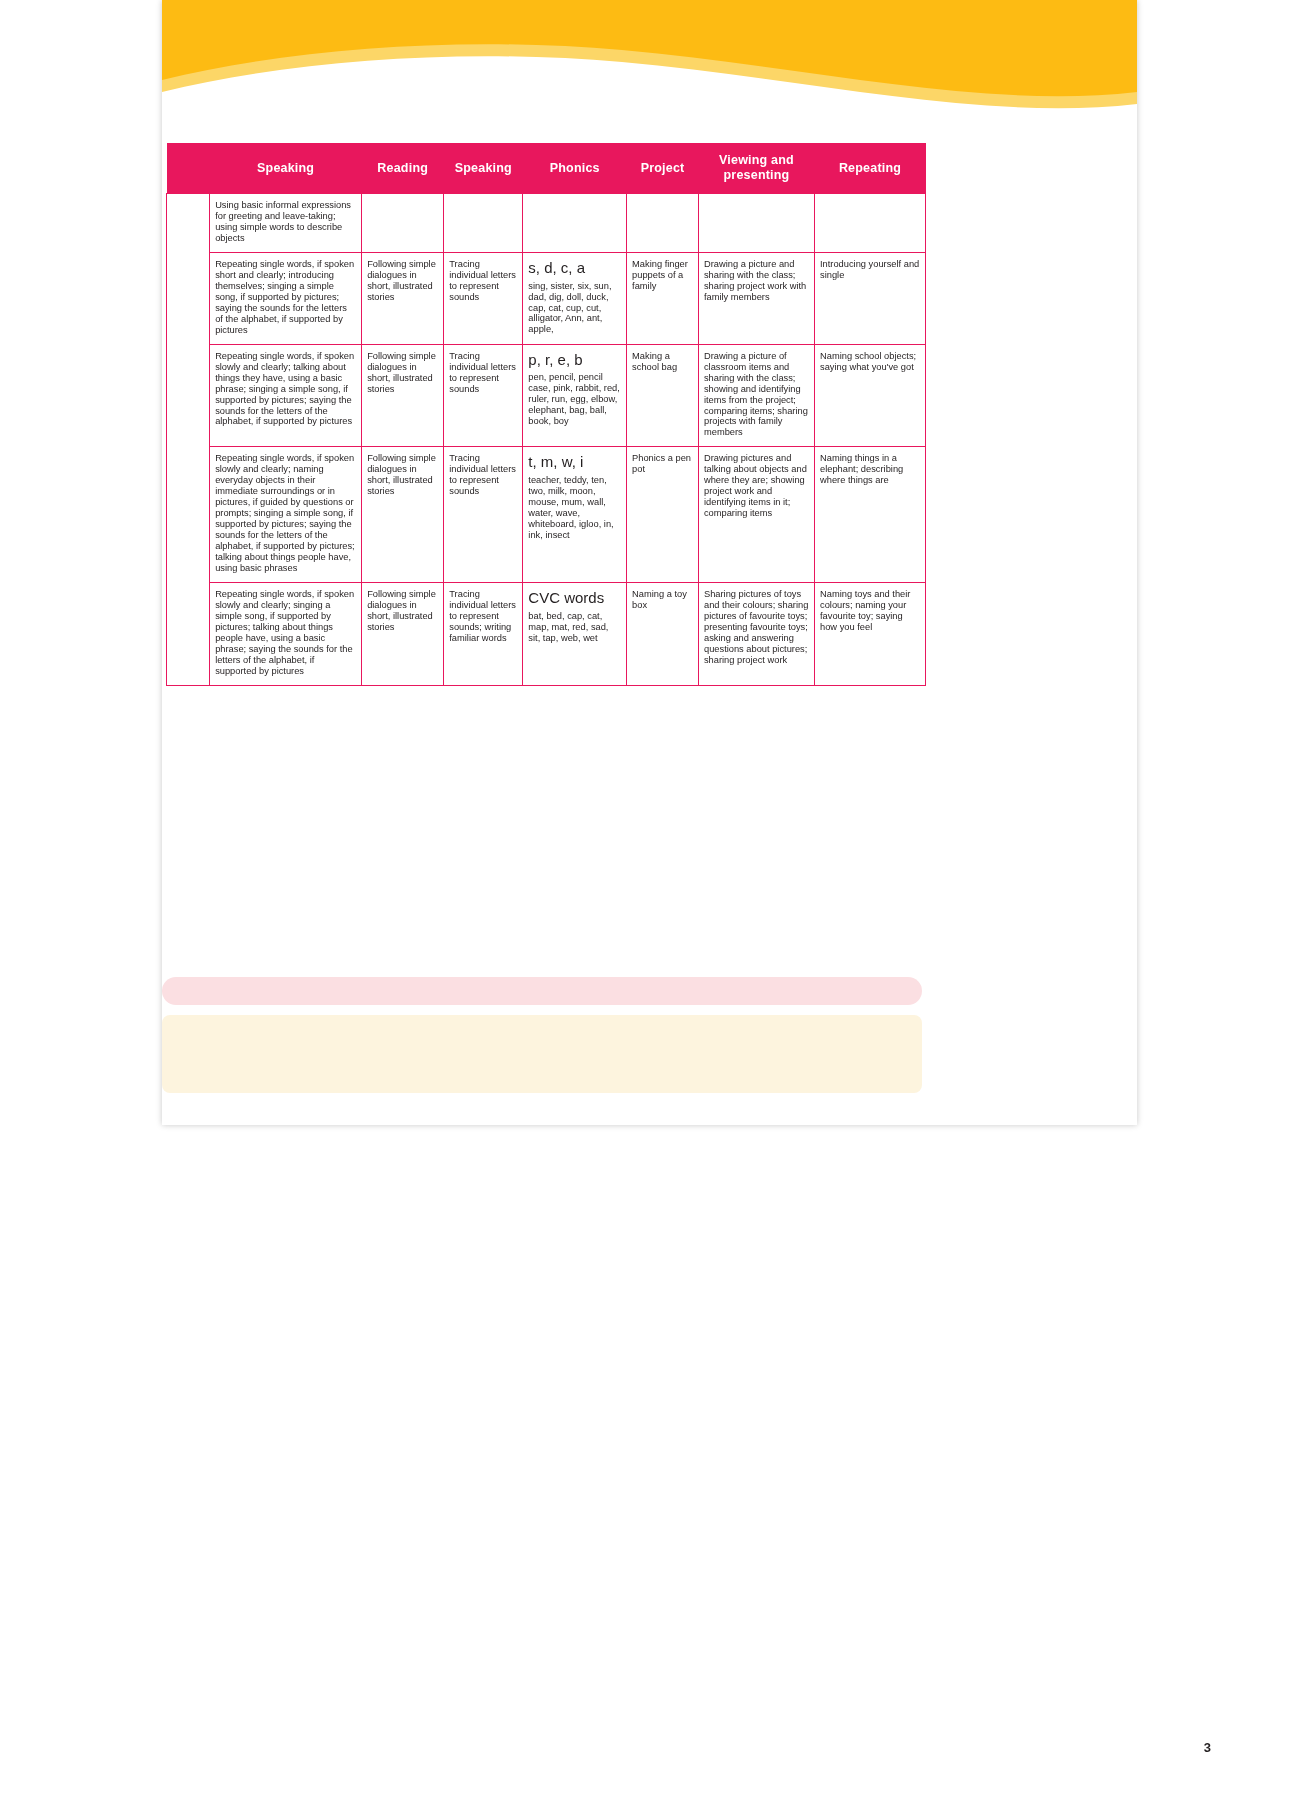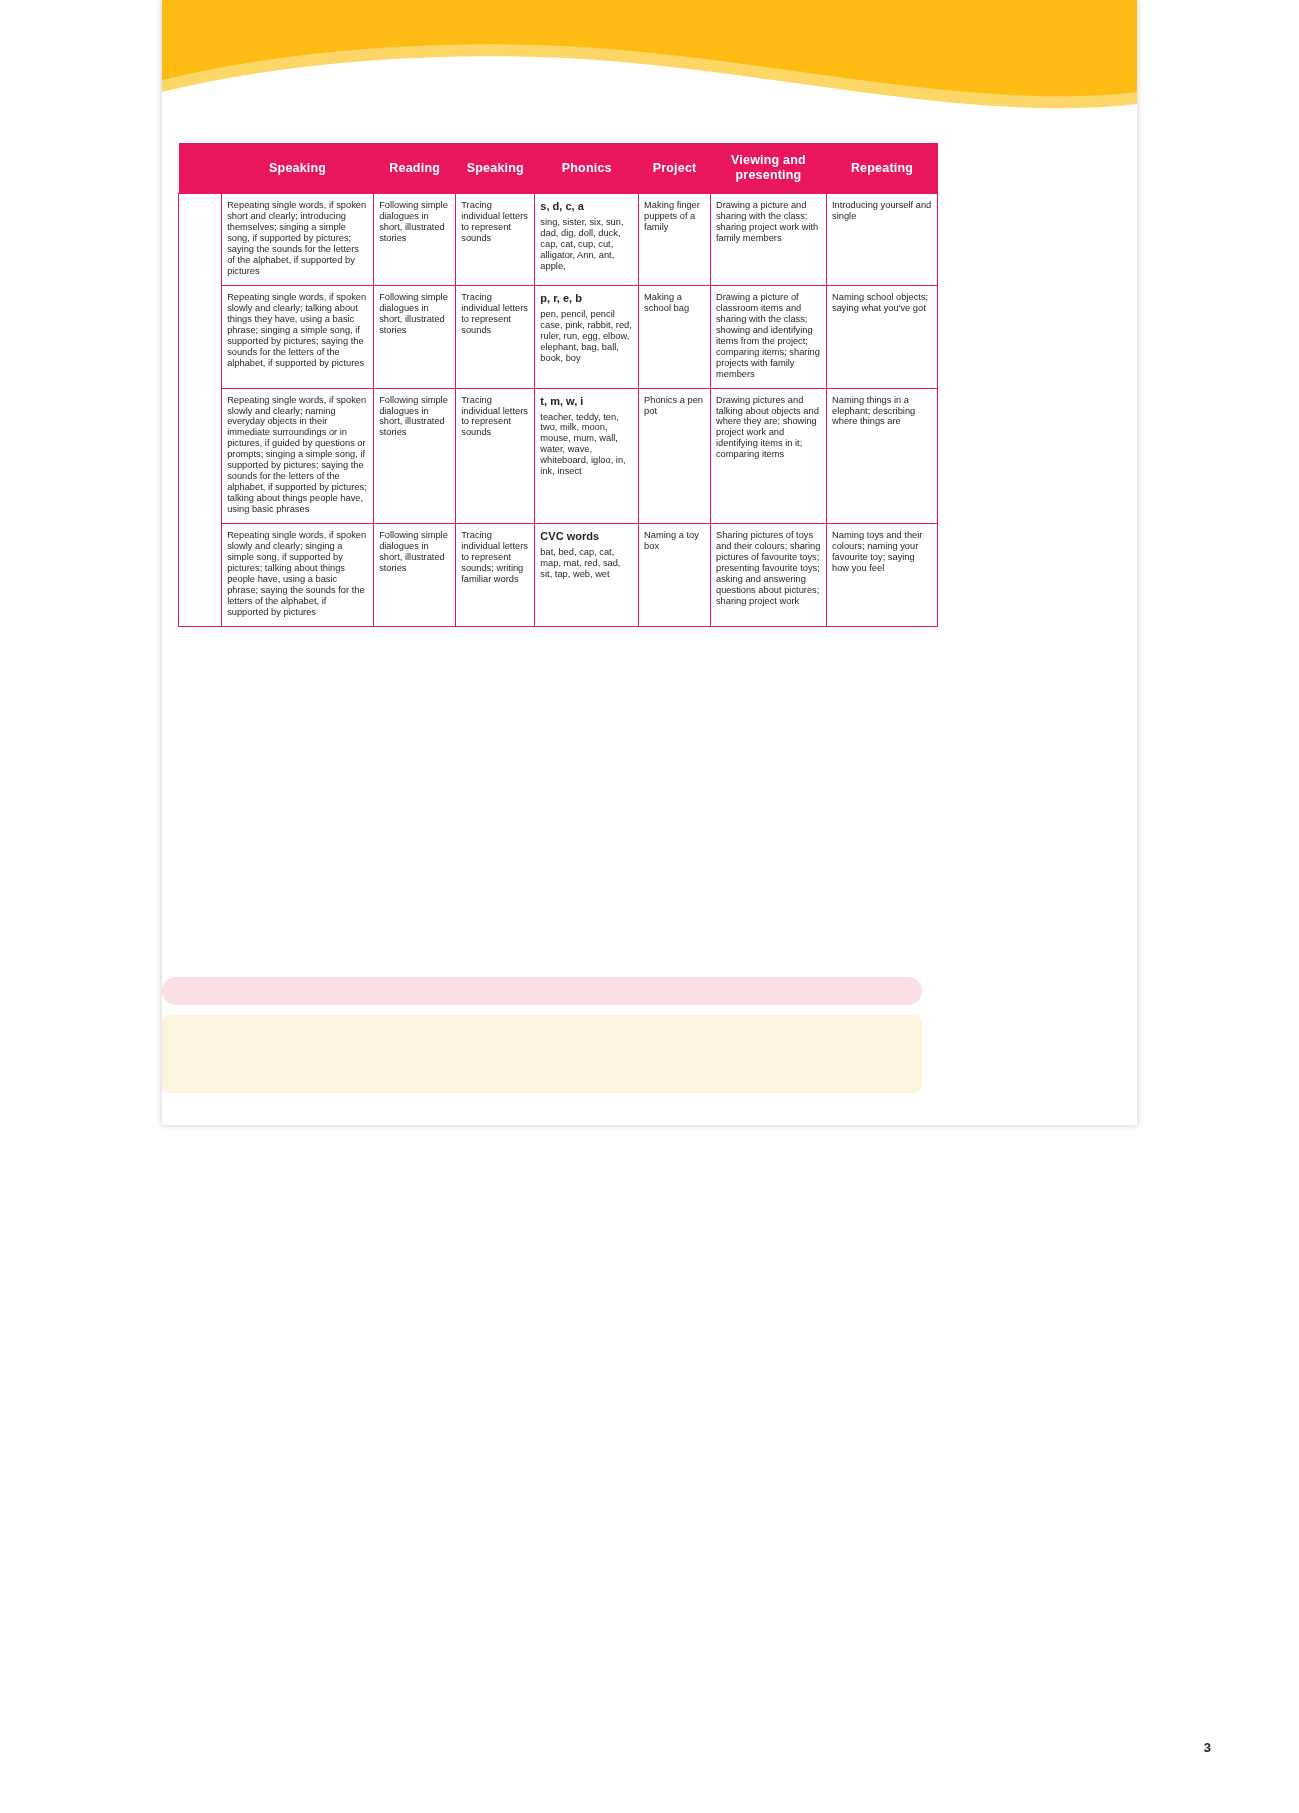--- a/index.html
+++ b/index.html
@@ -35,21 +35,21 @@
 
   .table-area {
     position: absolute;
     left: 0px;
     top: 143px;
     width: 975px;
   }
   table.curric {
     border-collapse: collapse;
     width: 760px;
-    margin-left: 16px;
+    margin-left: 4px;
     table-layout: fixed;
   }
   table.curric thead th {
     background: #e8175d;
     color: #ffffff;
     font-size: 12.5px;
     font-weight: bold;
     text-align: center;
     vertical-align: middle;
     padding: 10px 4px;
@@ -73,24 +73,24 @@
     border-right: 1px solid #e8175d;
     border-top: none;
     border-bottom: none;
     background: #ffffff;
     padding: 0;
   }
   tbody tr:first-child td.spacer-cell { border-top: 1px solid #e8175d; }
   tbody tr:last-child td.spacer-cell { border-bottom: 1px solid #e8175d; }
 
   td .phon-head {
-    font-weight: bold;
+    font-weight: normal;
     display: block;
     margin-bottom: 4px;
-    font-size: 11px;
+    font-size: 15px;
   }
   
   .bar-pink {
     position: absolute;
     left: 162px;
     top: 977px;
     width: 760px;
     height: 28px;
     background: #fbdfe2;
     border-radius: 14px;
@@ -154,20 +154,33 @@
           <th>Speaking</th>
           <th>Phonics</th>
           <th>Project</th>
           <th>Viewing and presenting</th>
           <th>Repeating</th>
         </tr>
       </thead>
       <tbody>
         <tr>
           <td class="spacer-cell"></td>
+          <td>Using basic informal expressions for greeting and leave-taking; using simple words to describe objects</td>
+          <td></td>
+          <td></td>
+          <td>
+            <span class="phon-head"></span>
+            <span></span>
+          </td>
+          <td></td>
+          <td></td>
+          <td></td>
+        </tr>
+        <tr>
+          <td class="spacer-cell"></td>
           <td>Repeating single words, if spoken short and clearly; introducing themselves; singing a simple song, if supported by pictures; saying the sounds for the letters of the alphabet, if supported by pictures</td>
           <td>Following simple dialogues in short, illustrated stories</td>
           <td>Tracing individual letters to represent sounds</td>
           <td>
             <span class="phon-head">s, d, c, a</span>
             <span>sing, sister, six, sun, dad, dig, doll, duck, cap, cat, cup, cut, alligator, Ann, ant, apple,</span>
           </td>
           <td>Making finger puppets of a family</td>
           <td>Drawing a picture and sharing with the class; sharing project work with family members</td>
           <td>Introducing yourself and single</td>

